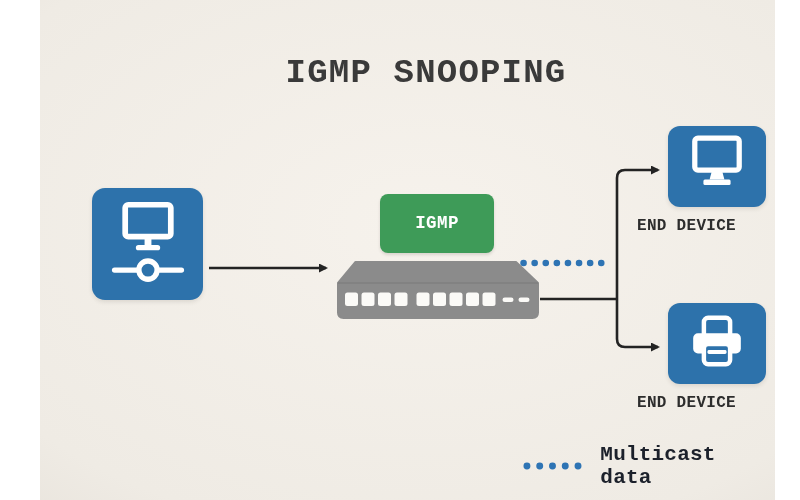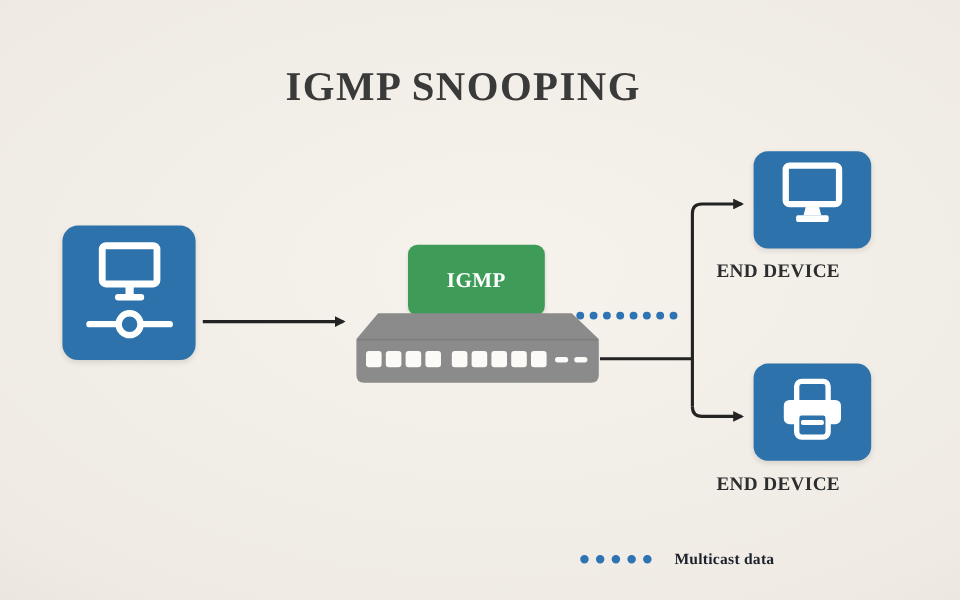--- a/index.html
+++ b/index.html
@@ -4,23 +4,24 @@
 <style>
   :root{
     --bg-center:#f6f2ec; --bg-edge:#ddd7cf;
     --device-blue:#2d72ab; --badge-green:#3e9b58;
     --switch-gray:#8b8b8b; --switch-fold:#7c7c7c; --port-white:#fbfaf7;
     --connector-dark:#232323; --dot-blue:#2e74b4;
     --text-dark:#2d2d2d; --title-dark:#3a3a3a;
   }
   html,body{margin:0;padding:0;}
   .canvas{
-    position:relative; width:800px; height:500px; overflow:hidden;
+    position:relative; width:735px; height:500px; overflow:hidden;
     background:radial-gradient(ellipse 115% 105% at 52% 45%, var(--bg-center) 0%, #efebe4 60%, var(--bg-edge) 100%);
-    font-family:Liberation Serif, serif;
+    font-family:Liberation Mono, monospace;
+    margin-left:40px;
   }
   .title{
     position:absolute; top:54px; left:0; width:772px; margin:0;
     text-align:center; font-size:34px; font-weight:bold;
     letter-spacing:1.2px; color:var(--title-dark);
   }
   .overlay{position:absolute; left:0; top:0; width:800px; height:500px; pointer-events:none;}
   .icon-box{
     position:absolute; border-radius:13px; background:var(--device-blue);
     display:flex; align-items:center; justify-content:center;
@@ -30,32 +31,32 @@
   .box-end-top{left:628px; top:126px; width:98px; height:81px; border-radius:12px;}
   .box-end-bottom{left:628px; top:303px; width:98px; height:81px; border-radius:12px;}
   .node-label{
     position:absolute; text-align:left; font-weight:bold;
     color:var(--text-dark); font-size:16.5px; letter-spacing:0.3px; line-height:23px;
   }
   .label-source{left:7px; top:310px; width:201px;}
   .label-end-top{left:597px; top:215px; width:160px; font-size:16px;}
   .label-end-bottom{left:597px; top:392px; width:160px; font-size:16px;}
   .badge{
-    position:absolute; left:340px; top:204px; width:114px; height:59px;
+    position:absolute; left:340px; top:194px; width:114px; height:59px;
     background:var(--badge-green); border-radius:8px;
     display:flex; flex-direction:column; align-items:center; justify-content:center;
     color:#ffffff; font-weight:bold; font-size:17.5px; line-height:21px;
     letter-spacing:0.4px; box-shadow:0 2px 3px rgba(60,50,40,0.15);
   }
   .switch-svg{position:absolute; left:293px; top:256px;}
   .legend{
     position:absolute; left:483px; top:454px; height:24px;
     display:flex; align-items:center; gap:13px;
   }
-  .legend-text{font-weight:bold; font-size:13px; color:#1c212b; letter-spacing:0.2px;}
+  .legend-text{font-weight:bold; font-size:21px; color:#1c212b; letter-spacing:0.2px;}
 </style>
 </head>
 <body>
 
 <div class="canvas">
 
   <h1 class="title">IGMP SNOOPING</h1>
 
   <svg class="overlay" viewBox="0 0 800 500">
     <defs>

